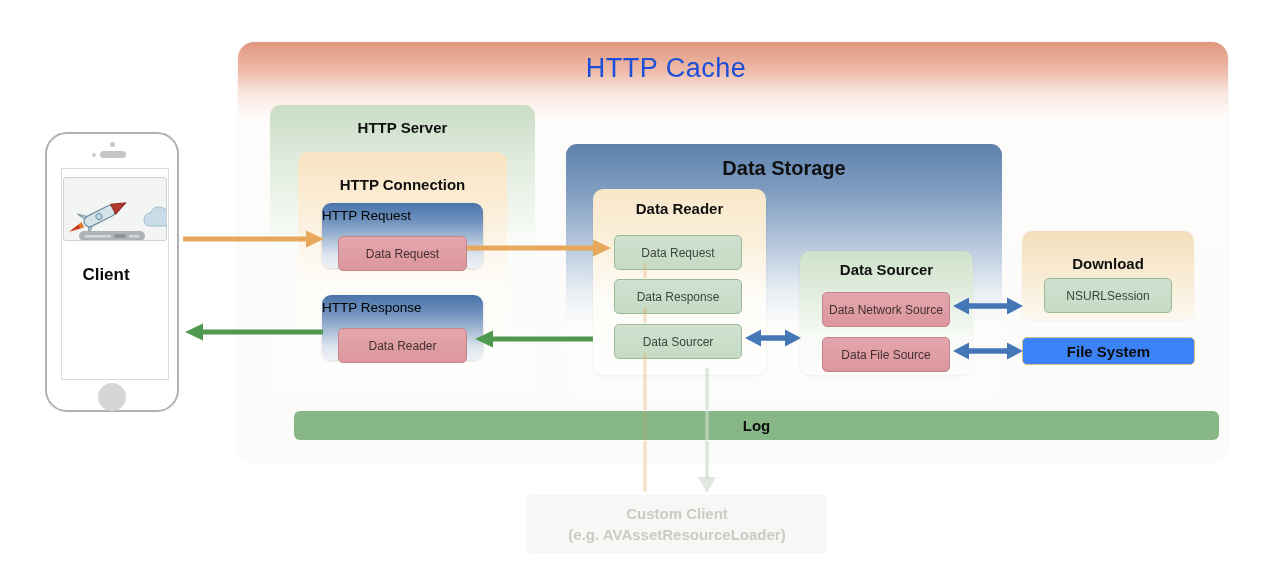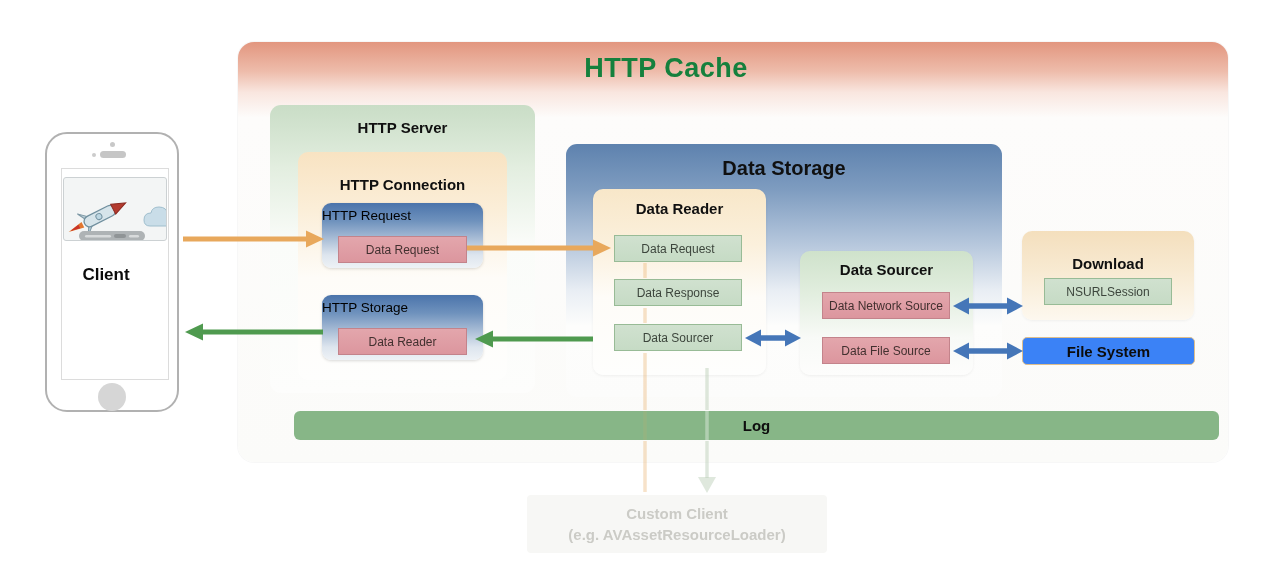--- a/index.html
+++ b/index.html
@@ -5,21 +5,21 @@
   * { margin:0; padding:0; box-sizing:border-box; }
   html,body { width:1280px; height:582px; background:#ffffff; font-family:"Liberation Sans", sans-serif; position:relative; overflow:hidden; }
   .abs { position:absolute; }
 
   
   .cache {
     left:238px; top:42px; width:990px; height:420px; border-radius:16px;
     background:linear-gradient(180deg,#e2967f 0%, #eebcab 7%, #f9e6df 12%, #fdfcfb 18%, #fbfbf9 100%);
     box-shadow:0 0 0 1px rgba(0,0,0,0.03);
   }
-  .cache-title { left:238px; top:53px; width:856px; text-align:center; font-size:27px; font-weight:700; color:#15803d; letter-spacing:0.5px; }
+  .cache-title { left:238px; top:53px; width:856px; text-align:center; font-size:27px; font-weight:400; color:#1d4ed8; letter-spacing:0.5px; }
 
   
   .gbox { border-radius:11px; }
   .gbox .btitle { width:100%; text-align:center; font-weight:700; color:#101010; font-size:15px; }
 
   .server   { left:270px; top:105px; width:265px; height:288px;
               background:linear-gradient(180deg,#c9ddc6 0%, #e3eee0 22%, #fafcf9 48%, #fdfdfc 100%); }
   .conn     { left:298px; top:152px; width:209px; height:228px; border-radius:10px;
               background:linear-gradient(180deg,#f8e3c2 0%, #fbeed8 25%, #fefcf8 55%, #fefefd 100%); }
   .storage  { left:566px; top:144px; width:436px; height:253px;
@@ -34,21 +34,21 @@
               background:linear-gradient(180deg,#f4dfbd 0%, #f8ead2 45%, #fdf8ef 100%);
               box-shadow:0 1px 3px rgba(0,0,0,0.05); }
 
   
   .bluebox { left:322px; width:161px; height:65px; border-radius:9px;
              background:linear-gradient(180deg,#4b74ab 0%, #6f92bd 28%, #a9bdd6 55%, #dde5ee 80%, #eef2f6 100%);
              box-shadow:0 1px 3px rgba(0,0,0,0.15); }
   .bluebox .btitle { font-size:13.5px; padding-top:5px; }
 
   
-  .chip { height:27px; border-radius:0; display:flex; align-items:center; justify-content:center;
+  .chip { height:35px; border-radius:5px; display:flex; align-items:center; justify-content:center;
           font-size:12px; }
   .chip-pink  { background:linear-gradient(180deg,#e3a6ac 0%, #dc969e 100%); border:1px solid #c3838b; color:#42302f; }
   .chip-green { background:linear-gradient(180deg,#d0e1cf 0%, #c6dbc5 100%); border:1px solid #98bb96; color:#3c453c; }
 
   .filesys { left:1022px; top:337px; width:173px; height:28px; border-radius:5px;
              background:#3b82f6; border:1px solid #ddbe8d; display:flex; align-items:center; justify-content:center;
              font-size:15px; font-weight:700; color:#0c0c0c; }
   .logbar  { left:270px; top:411px; width:925px; height:29px; border-radius:6px;
              background:#87b687; display:flex; align-items:center; justify-content:center;
              font-size:15px; font-weight:700; color:#0e0e0e;margin-left:24px; }
@@ -112,21 +112,21 @@
   <div class="btitle" style="padding-top:14px;">HTTP Server</div>
 </div>
 <div class="abs gbox conn">
   <div class="btitle" style="padding-top:24px;">HTTP Connection</div>
 </div>
 <div class="abs bluebox" style="top:203px;">
   <div class="btitle">HTTP Request</div>
 </div>
 <div class="abs chip chip-pink" style="left:338px; top:236px; width:129px;">Data Request</div>
 <div class="abs bluebox" style="top:295px;">
-  <div class="btitle">HTTP Storage</div>
+  <div class="btitle">HTTP Response</div>
 </div>
 <div class="abs chip chip-pink" style="left:338px; top:328px; width:129px;">Data Reader</div>
 
 <div class="abs gbox storage">
   <div class="btitle" style="padding-top:13px; font-size:20px;">Data Storage</div>
 </div>
 <div class="abs gbox readerin">
   <div class="btitle" style="padding-top:11px;">Data Reader</div>
 </div>
 <div class="abs chip chip-green" style="left:614px; top:235px; width:128px;">Data Request</div>

